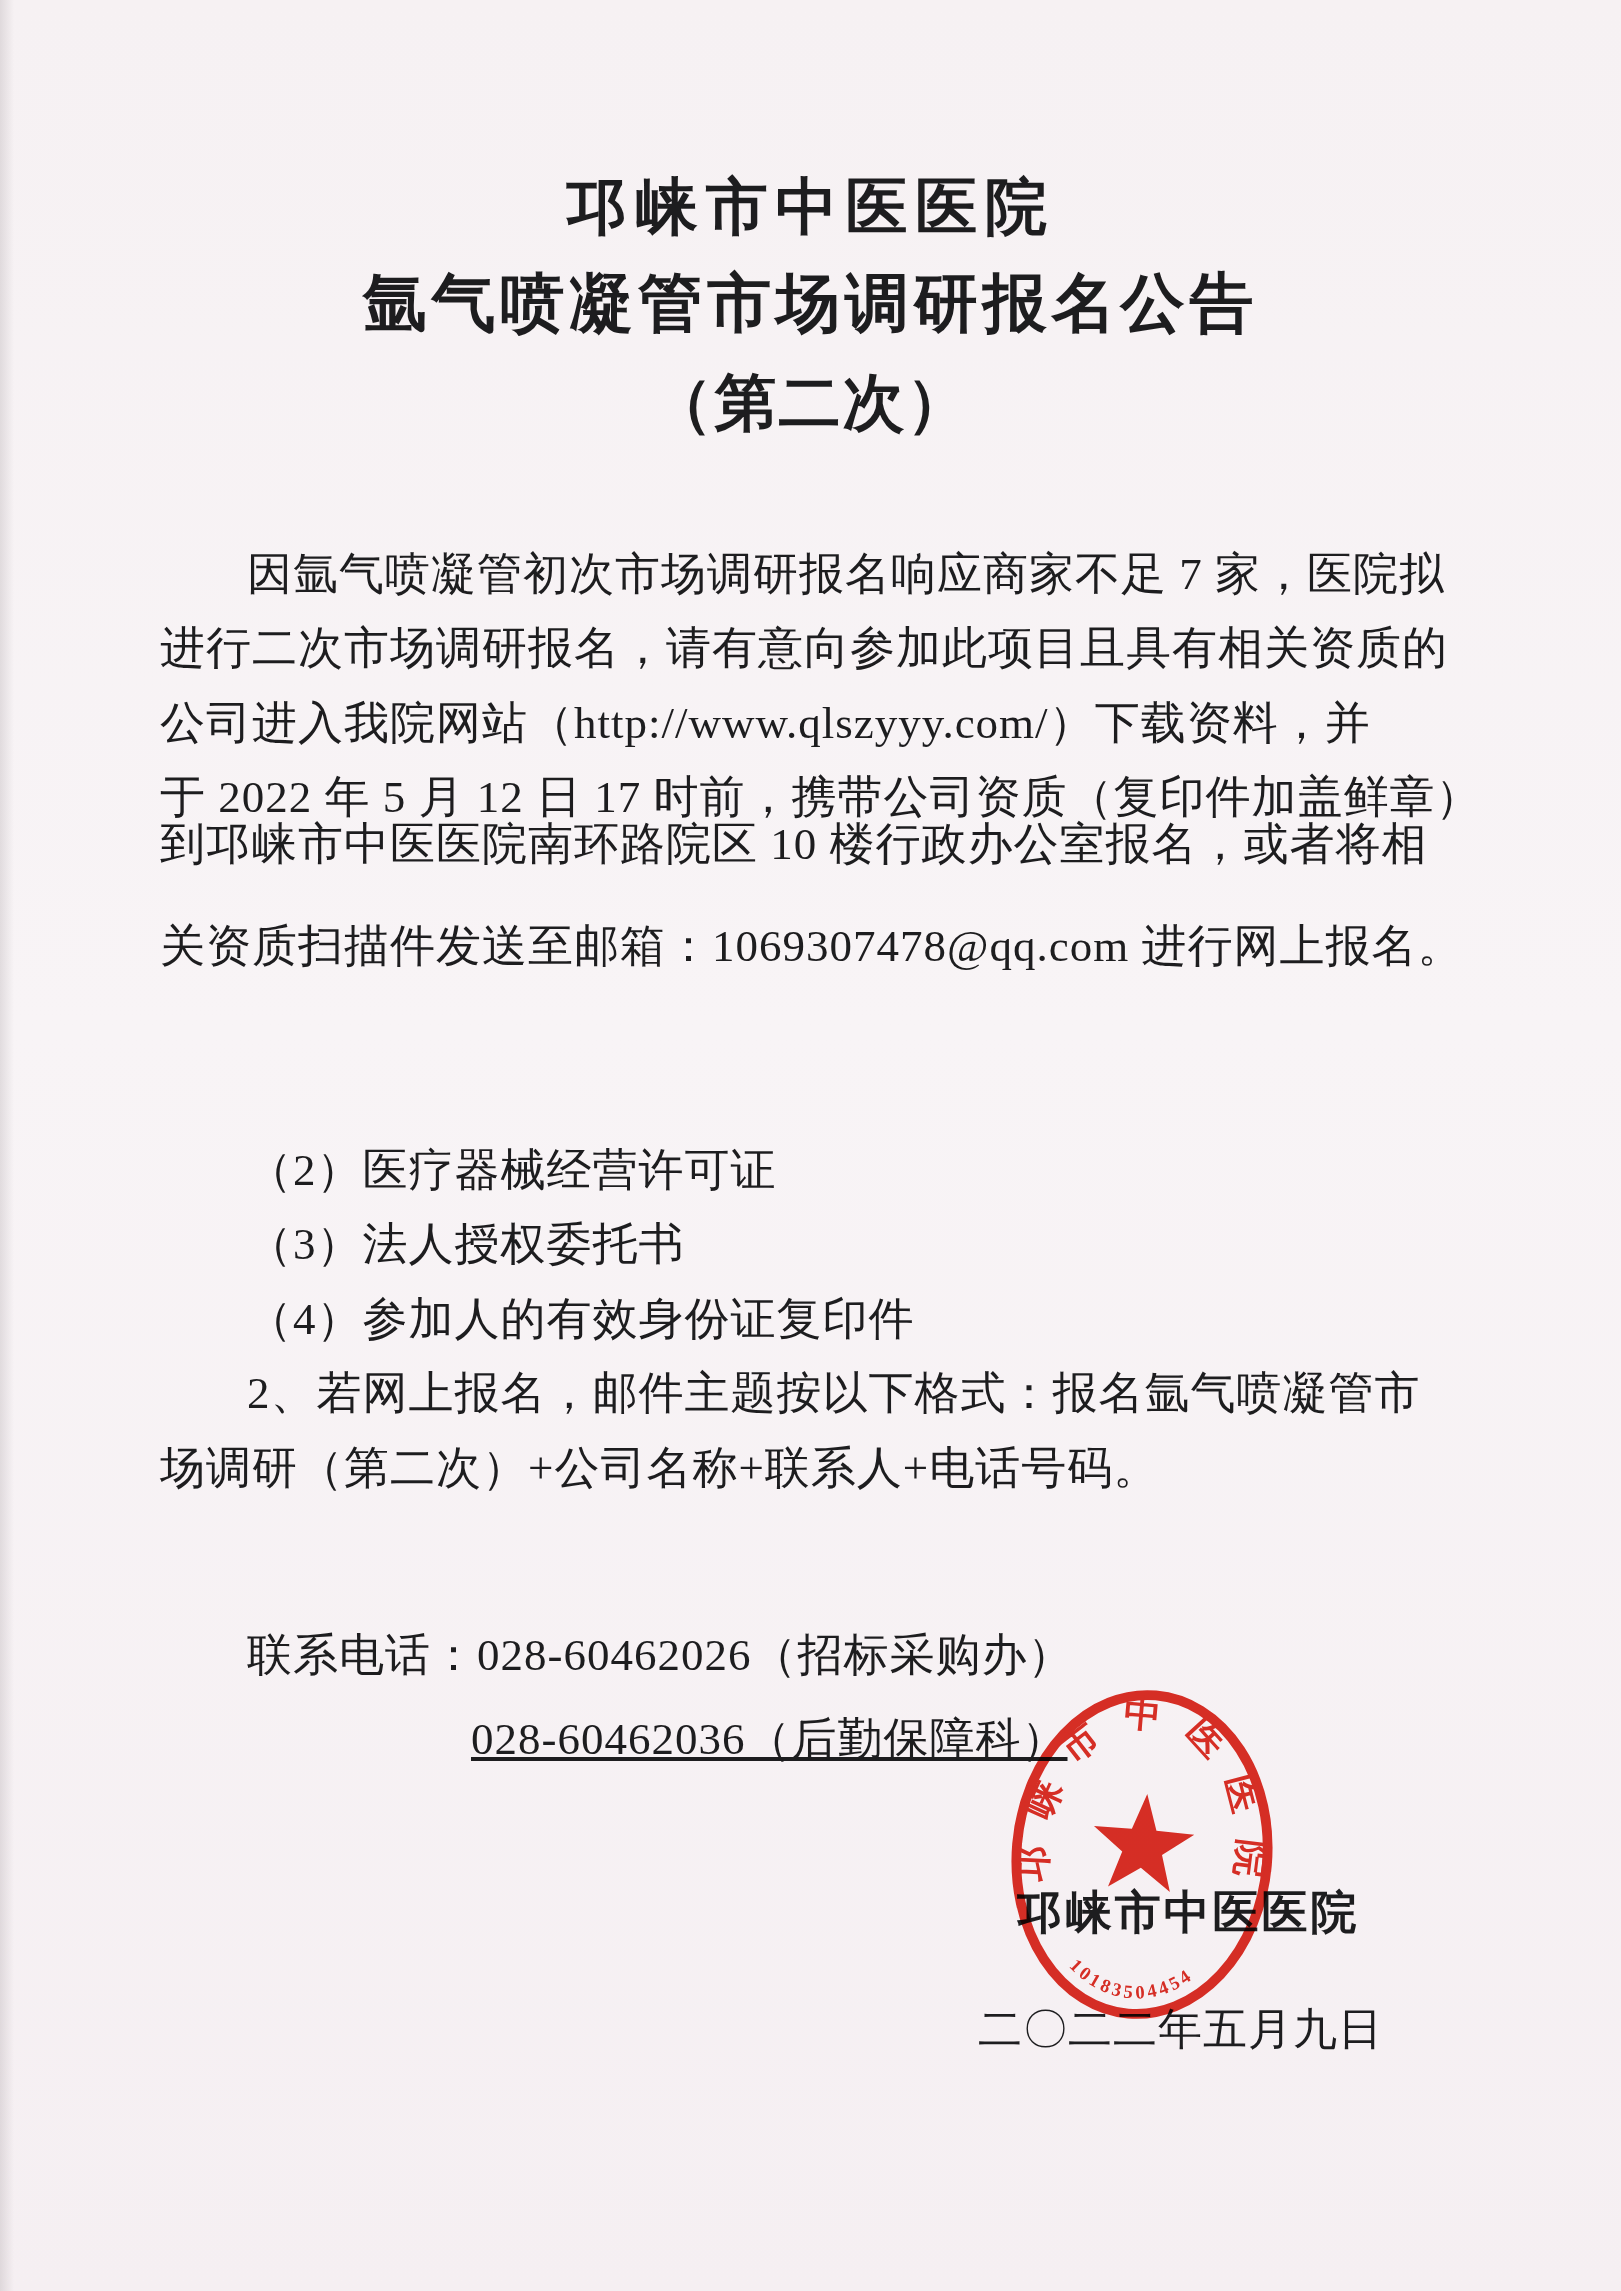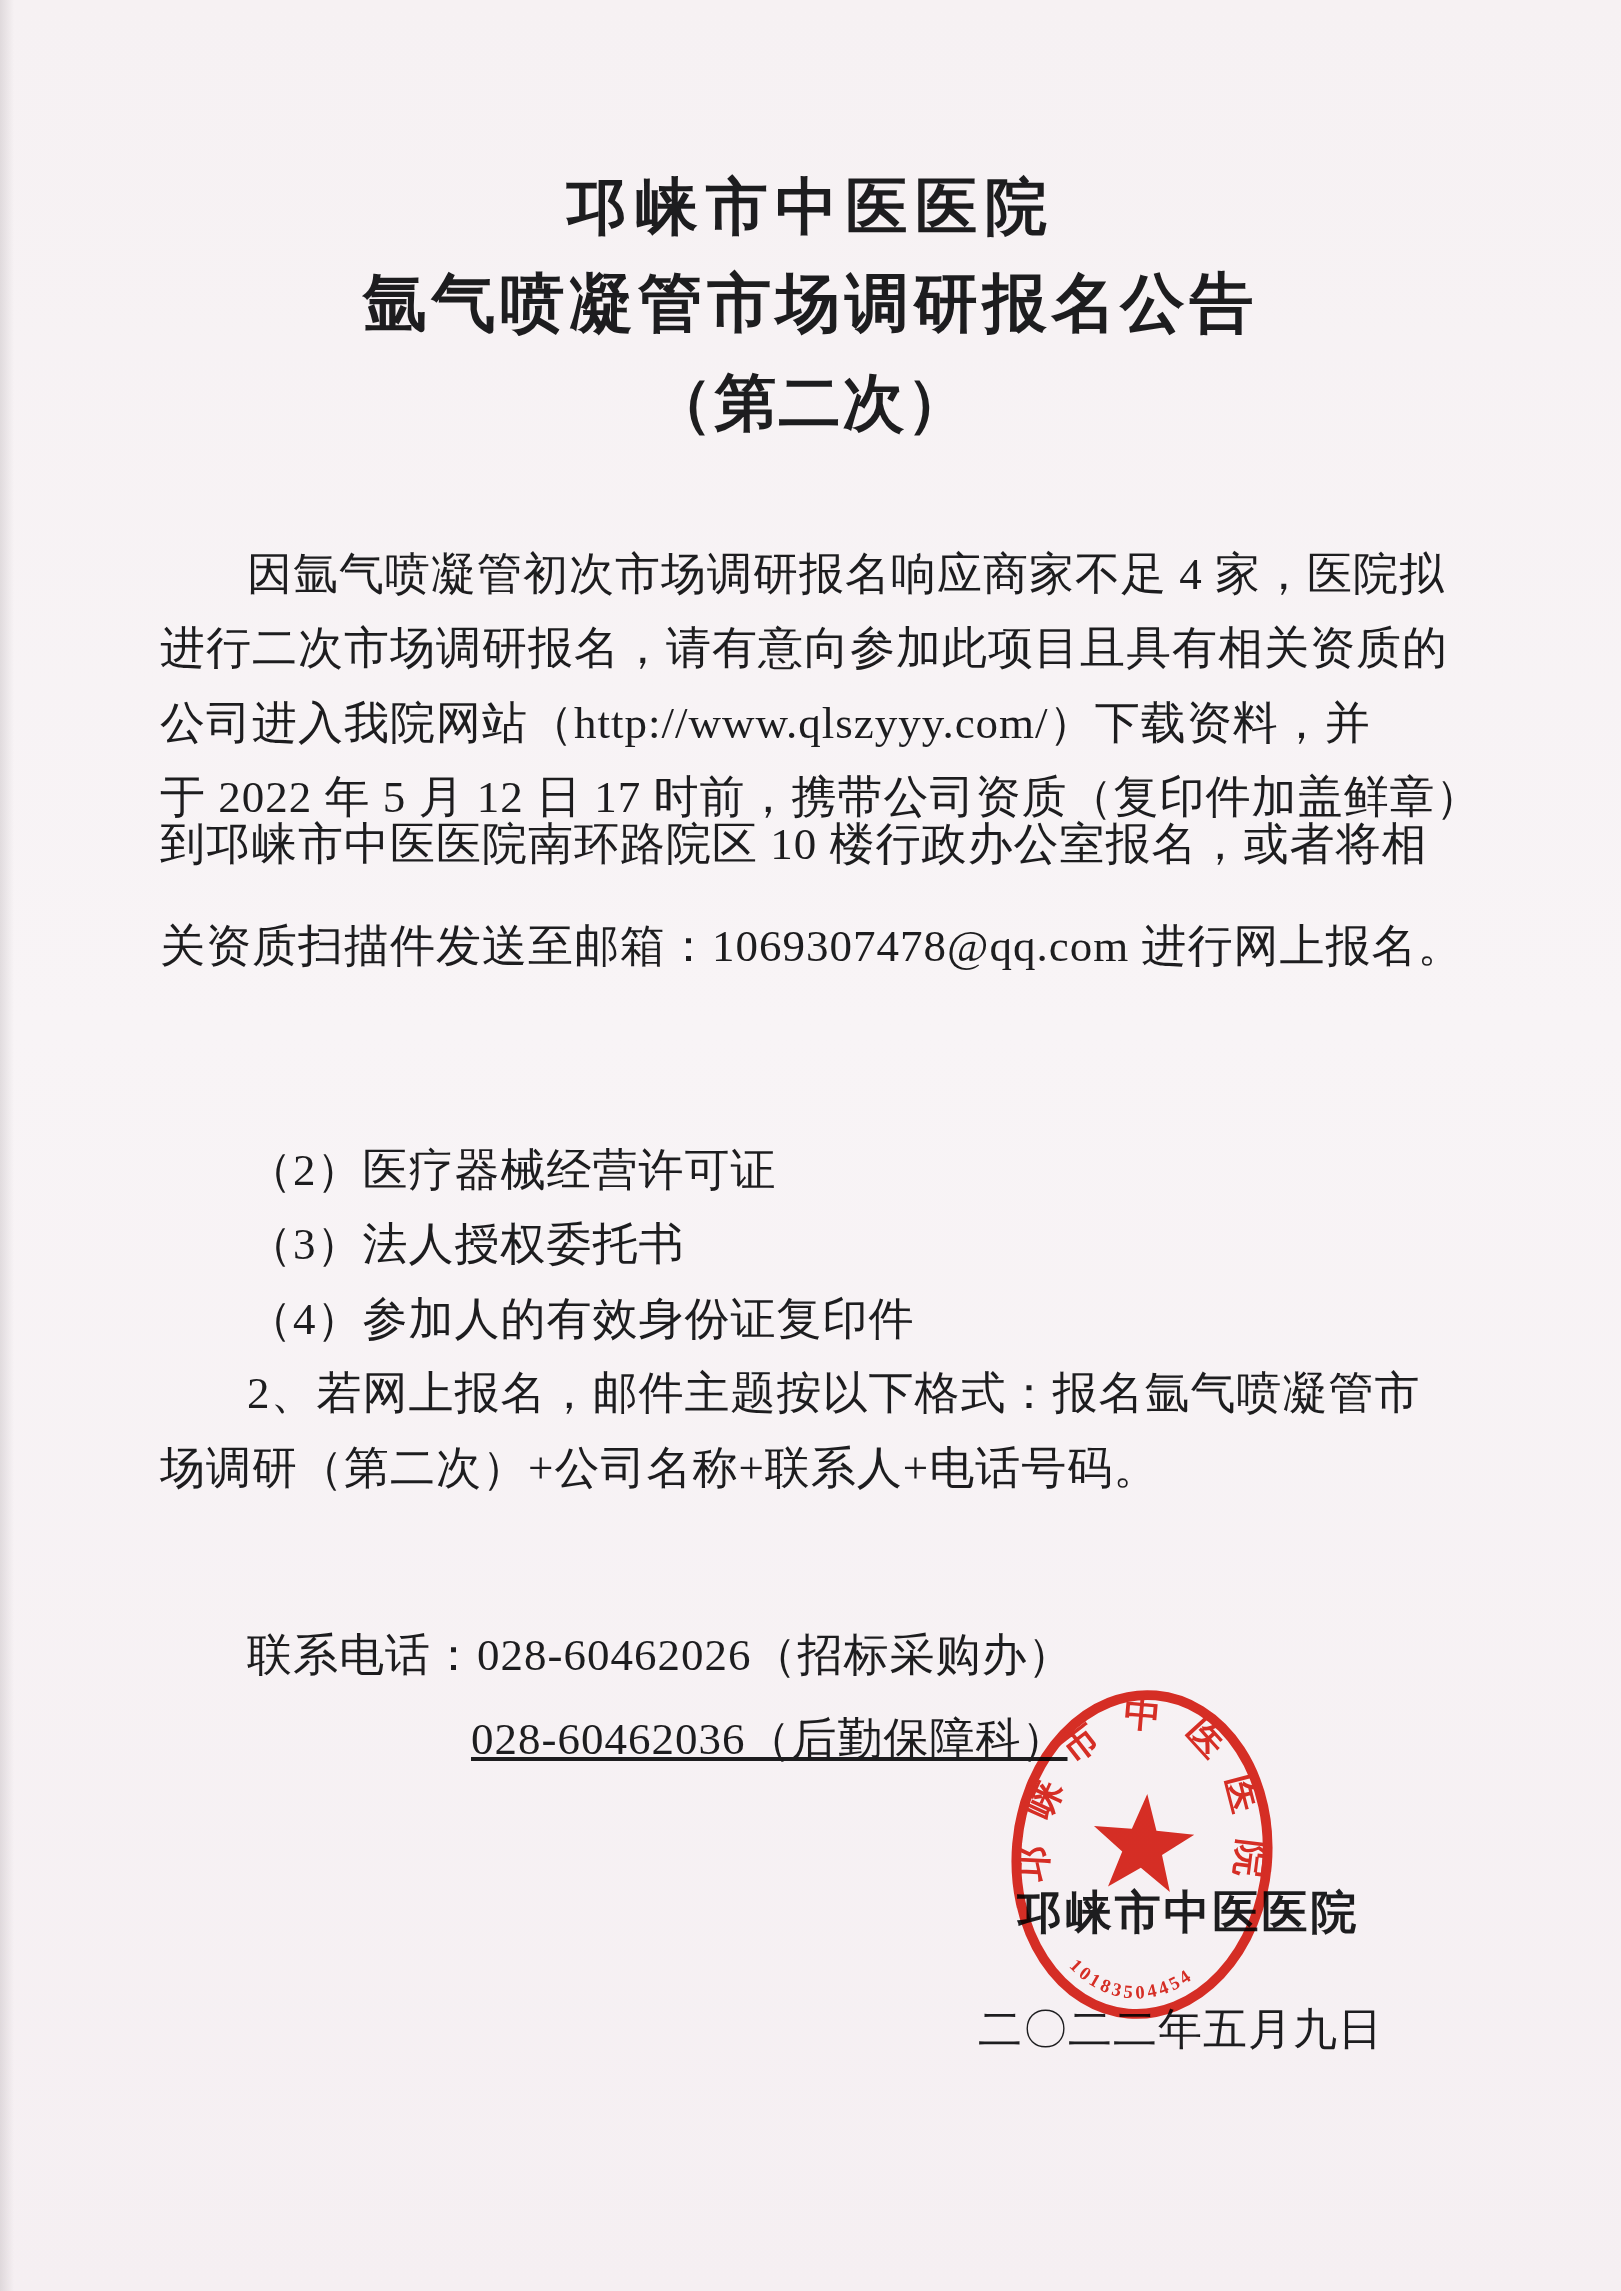--- a/index.html
+++ b/index.html
@@ -57,21 +57,21 @@
 </head>
 <body>
 
 <div class="page">
   <div class="edge-shade"></div>
 
   <div class="title title-1">邛崃市中医医院</div>
   <div class="title title-3">（第二次）</div>
   <div class="title title-2">氩气喷凝管市场调研报名公告</div>
 
-  <div class="bline indent" style="top:545px">因氩气喷凝管初次市场调研报名响应商家不足 4 家，医院拟</div>
+  <div class="bline indent" style="top:545px">因氩气喷凝管初次市场调研报名响应商家不足 7 家，医院拟</div>
   <div class="bline" style="top:694px">公司进入我院网站（http://www.qlszyyy.com/）下载资料，并</div>
   <div class="bline" style="top:619px">进行二次市场调研报名，请有意向参加此项目且具有相关资质的</div>
   <div class="bline" style="top:768px">于 2022 年 5 月 12 日 17 时前，携带公司资质（复印件加盖鲜章）</div>
   <div class="bline" style="top:815px">到邛崃市中医医院南环路院区 10 楼行政办公室报名，或者将相</div>
   <div class="bline" style="top:917px">关资质扫描件发送至邮箱：1069307478@qq.com 进行网上报名。</div>
   <div class="bline indent" style="top:1141px">（2）医疗器械经营许可证</div>
   <div class="bline indent" style="top:1215px">（3）法人授权委托书</div>
   <div class="bline indent" style="top:1290px">（4）参加人的有效身份证复印件</div>
   <div class="bline indent" style="top:1364px">2、若网上报名，邮件主题按以下格式：报名氩气喷凝管市</div>
   <div class="bline" style="top:1439px">场调研（第二次）+公司名称+联系人+电话号码。</div>

